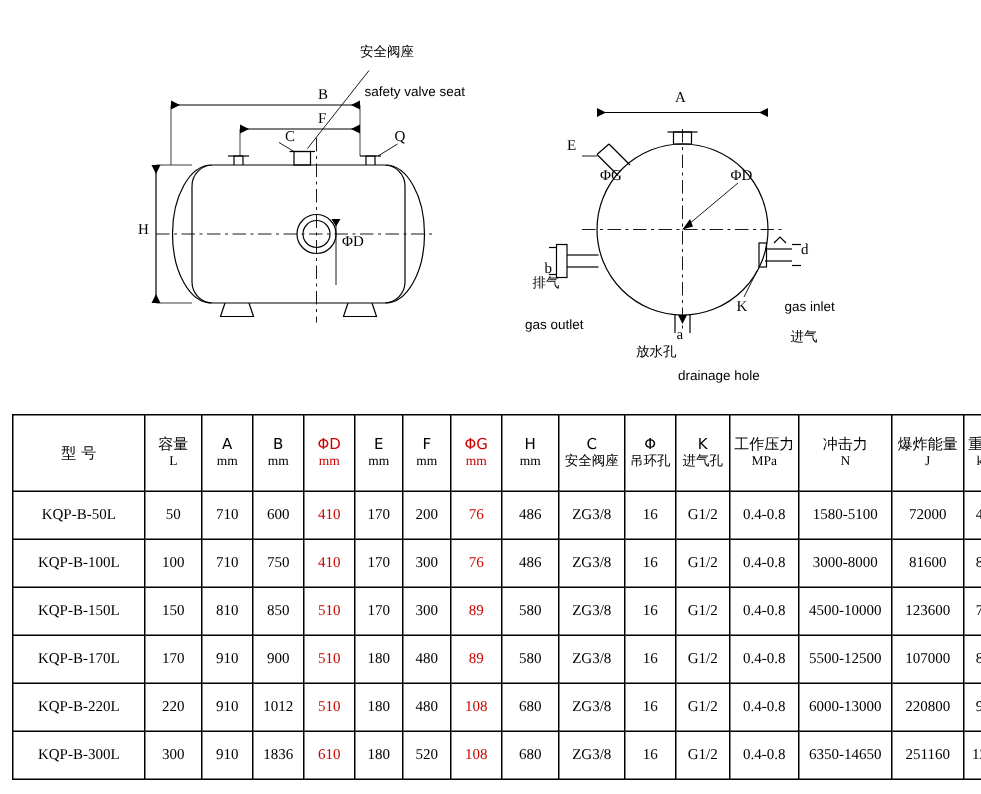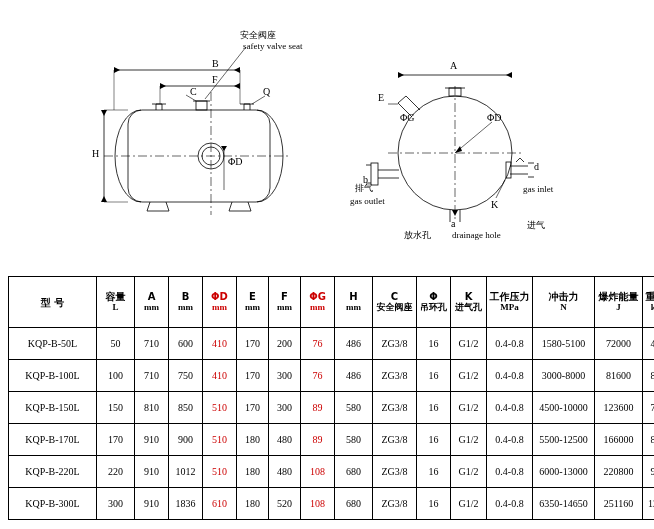--- a/index.html
+++ b/index.html
@@ -35,22 +35,23 @@
     position: absolute;
     font-size: 9px;
     line-height: 11px;
     white-space: nowrap;
   }
   .lbl-cn {
     font-family: "DejaVu Sans", sans-serif;
     font-size: 9px;
   }
   .lbl-en {
-    font-family: Liberation Serif, serif;
+    font-family: Liberation Sans, sans-serif;
     font-size: 9px;
+    margin-top: 15px;
   }
   .lbl-dim {
     font-family: "Liberation Serif", serif;
     font-size: 10px;
   }
   
   #table-wrap {
     position: absolute;
     left: 8px;
     top: 276px;
@@ -64,21 +65,21 @@
   table.spec th, table.spec td {
     border: 1px solid #000000;
     text-align: center;
     vertical-align: middle;
     font-size: 10px;
     padding: 1px 0;
     font-family: "Liberation Serif", serif;
   }
   table.spec thead th {
     height: 48px;
-    font-weight: bold;
+    font-weight: normal;
     line-height: 12px;
   }
   table.spec tbody td {
     height: 29px;
   }
   .hdr-main {
     font-family: "DejaVu Sans", sans-serif;
     font-size: 10px;
   }
   .hdr-sub {
@@ -215,21 +216,21 @@
     <div class="lbl lbl-dim" style="left:534px; top:161px;">d</div>
     <div class="lbl lbl-dim" style="left:451px; top:218px;">a</div>
     <div class="lbl lbl-dim" style="left:491px; top:199px;">K</div>
 
     <div class="lbl lbl-cn" style="left:355px; top:184px;font-family:Liberation Mono, monospace;">排气</div>
     <div class="lbl lbl-en" style="left:350px; top:196px;">gas outlet</div>
 
     <div class="lbl lbl-cn" style="left:527px; top:172px;margin-top:48px;">进气</div>
     <div class="lbl lbl-en" style="left:523px; top:184px;">gas inlet</div>
 
-    <div class="lbl lbl-cn" style="left:404px; top:230px;">放水孔</div>
+    <div class="lbl lbl-cn" style="left:424px; top:230px;">放水孔</div>
     <div class="lbl lbl-en" style="left:452px; top:230px;">drainage hole</div>
   </div>
 
   <div id="table-wrap">
     <table class="spec">
       <colgroup>
         <col style="width:88px">
         <col style="width:38px">
         <col style="width:34px">
         <col style="width:34px">
@@ -380,21 +381,21 @@
           <td class="red">510</td>
           <td>180</td>
           <td>480</td>
           <td class="red">89</td>
           <td>580</td>
           <td>ZG3/8</td>
           <td>16</td>
           <td>G1/2</td>
           <td>0.4-0.8</td>
           <td>5500-12500</td>
-          <td>166000</td>
+          <td>107000</td>
           <td>81</td>
         </tr>
 
         <tr>
           <td class="model-cell">KQP-B-220L</td>
           <td>220</td>
           <td>910</td>
           <td>1012</td>
           <td class="red">510</td>
           <td>180</td>

